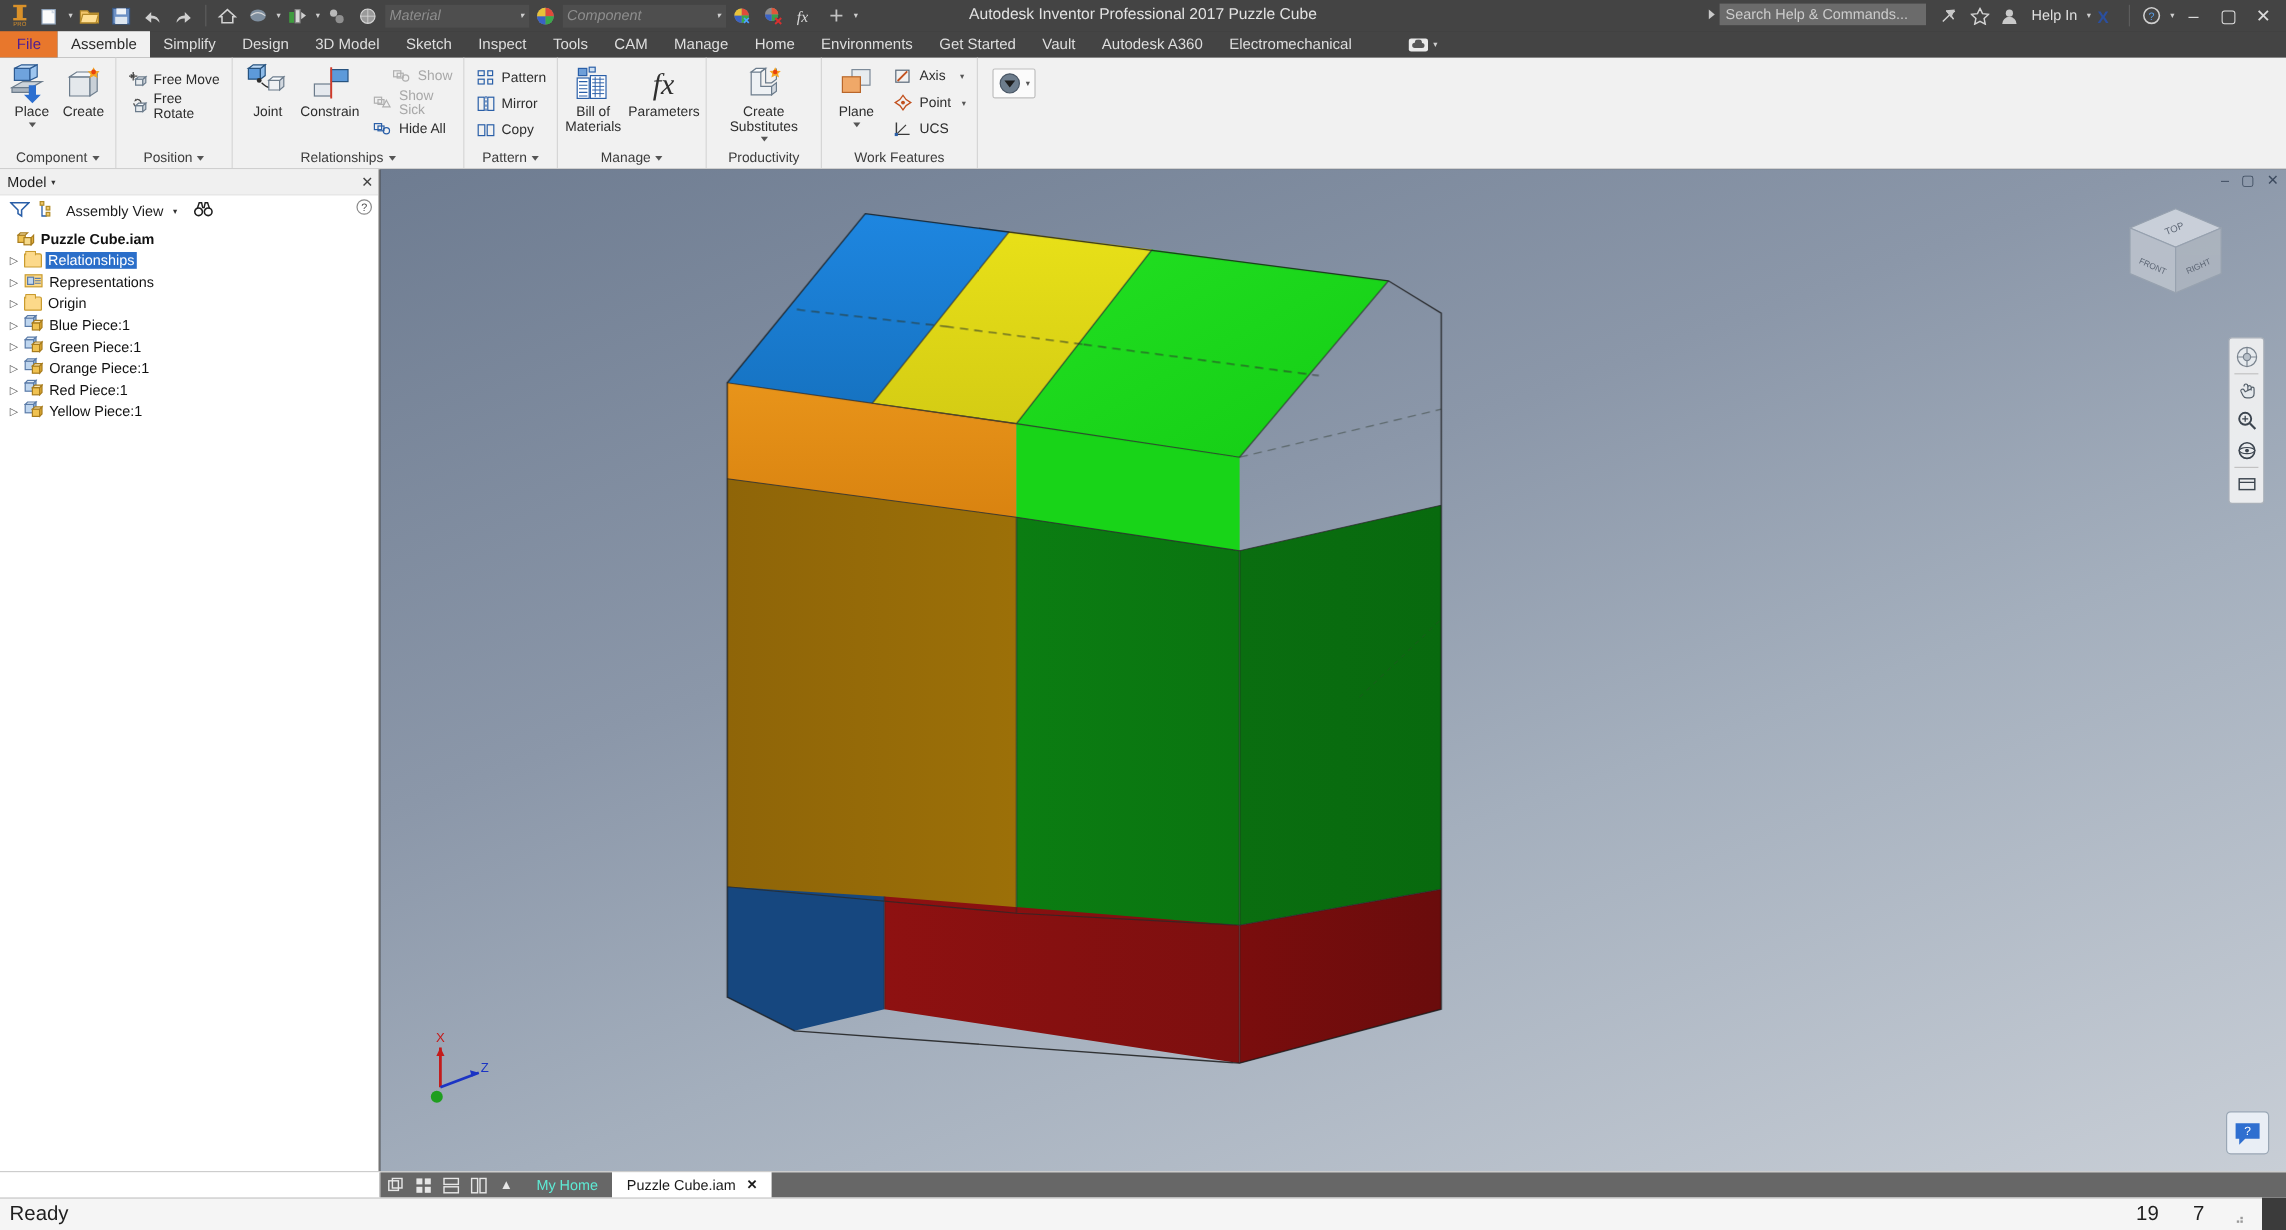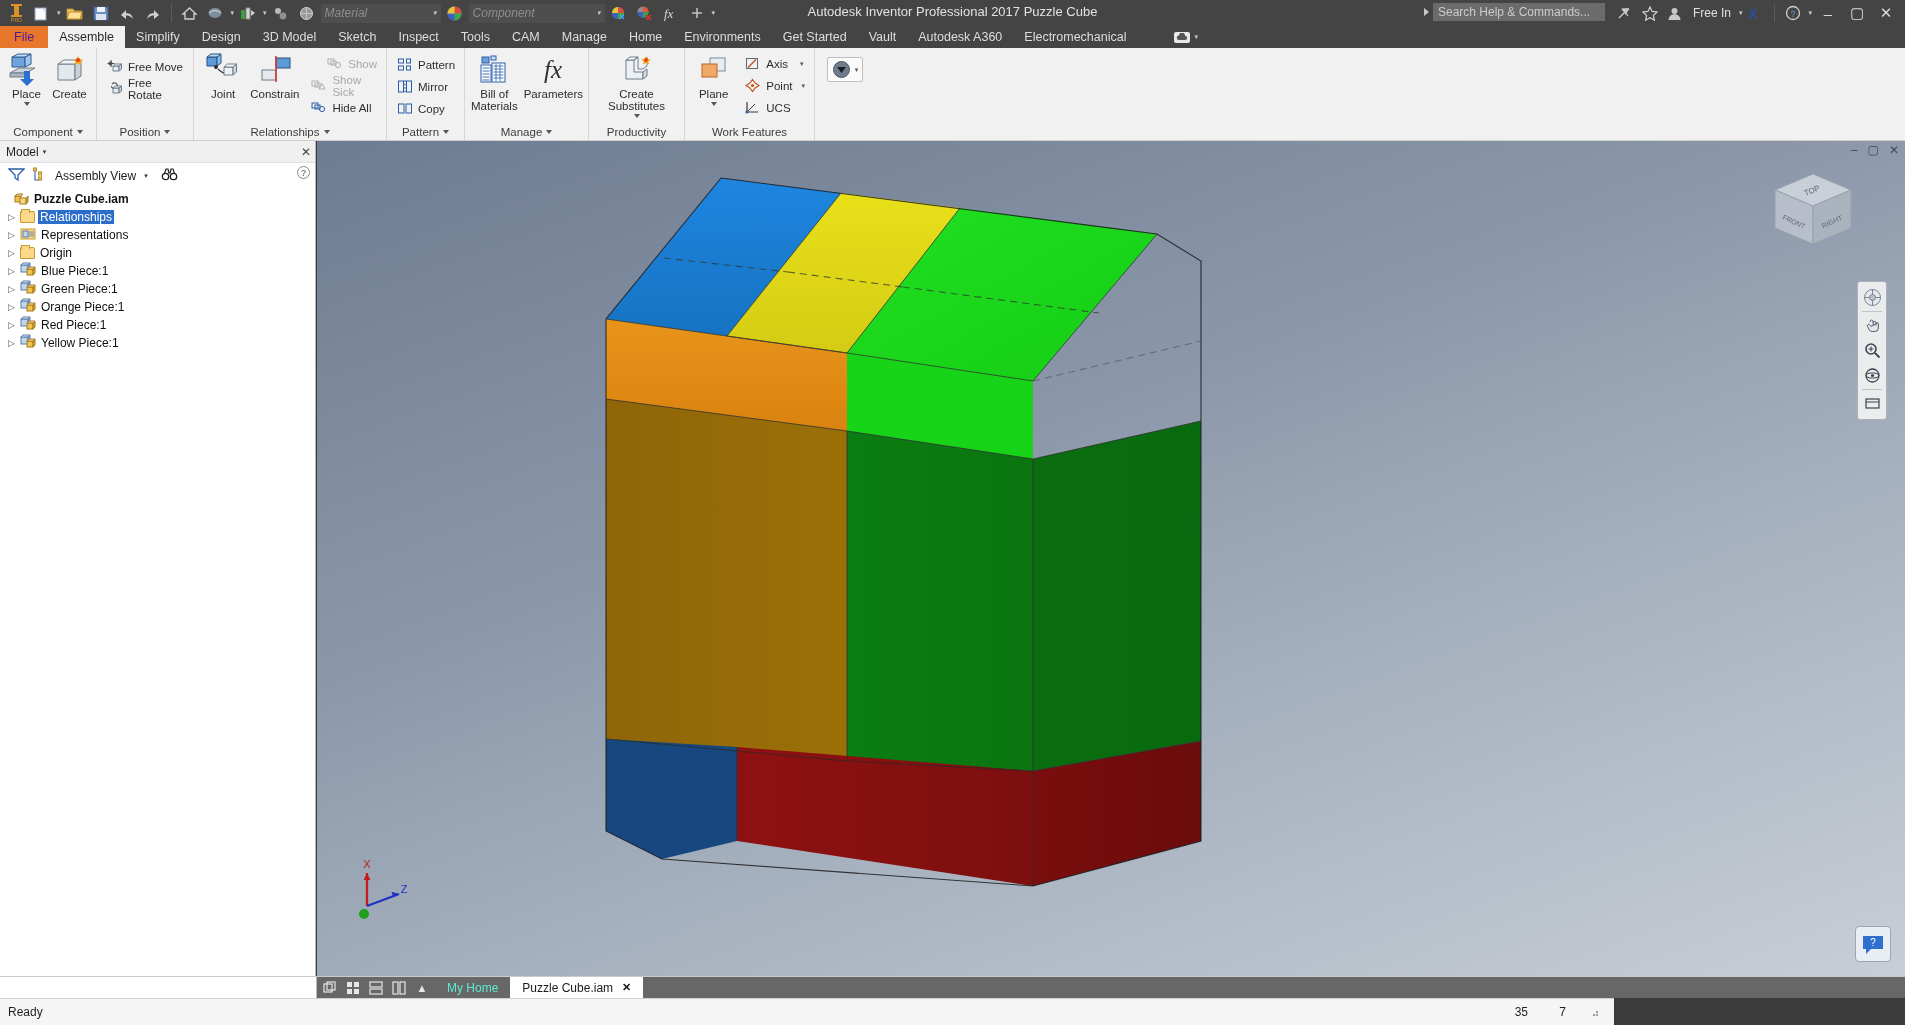--- a/index.html
+++ b/index.html
@@ -162,23 +162,23 @@
   .bottombar .spacerleft { width: 317px; background: #ffffff; border-right: 1px solid #b8b8b8;}
   .doctools { display: flex; align-items: center; background: #676767; padding: 0 4px; gap: 5px; }
   .doctool { width: 18px; height: 18px; display:flex; align-items:center; justify-content:center; color:#e7e7e7; font-size: 11px; }
   .dtab { display: flex; align-items: center; padding: 0 12px; font-size: 12px; color: #5eead4; background: #676767; }
   .dtab.active { background: #ffffff; color: #1a1a1a; }
   .dtab .close { margin-left: 9px; font-size: 11px; font-weight: bold; }
   .fillgrey { flex: 1; background: #676767; }
 
   
   .statusbar {
-    position: absolute; bottom: 0; left: 0; width: 1614px; height: 27px;
+    position: absolute; bottom: 0; left: 0; width: 1885px; height: 27px;
     background: #f5f5f5; border-top: 1px solid #d0d0d0;
-    display: flex; align-items: center; font-size: 12px; color: #1f1f1f;
+    display: flex; align-items: center; font-size: 17px; color: #1f1f1f;
   }
   .statusbar .ready { padding-left: 8px; }
   .status-right { margin-left: auto; display: flex; align-items: center; gap: 22px; padding-right: 14px; }
   .status-num { min-width: 16px; text-align: right; }
   .grip { width: 12px; height: 12px; }
 </style>
 </head>
 <body>
 
 <div id="app">
@@ -323,21 +323,21 @@
         <svg width="16" height="15" viewBox="0 0 16 15">
             <path d="M8 1 l2.1 4.4 4.9.6 -3.6 3.4 1 4.8 -4.4-2.4 -4.4 2.4 1-4.8 -3.6-3.4 4.9-.6z" fill="none" stroke="#d2d2d2" stroke-width="1.2"></path>
           </svg>
       </div>
       <div class="ticon">
         <svg width="15" height="15" viewBox="0 0 15 15">
             <circle cx="7.5" cy="5" r="3" fill="#c9c9c9"></circle>
             <path d="M1.5 14 a6 6 0 0 1 12 0z" fill="#c9c9c9"></path>
           </svg>
       </div>
-      <div class="signin">Free In</div>
+      <div class="signin">Help In</div>
       <div class="caret">▾</div>
       <div class="ticon">
         <svg width="18" height="15" viewBox="0 0 18 15">
             <text x="1" y="13" font-size="14" font-weight="bold" fill="#2b4f9e" font-family="Liberation Sans, sans-serif">X</text>
           </svg>
       </div>
       <div class="qsep"></div>
       <div class="ticon">
         <svg width="16" height="16" viewBox="0 0 16 16">
             <circle cx="8" cy="8" r="6.5" fill="none" stroke="#cfcfcf" stroke-width="1.3"></circle>
@@ -1040,21 +1040,21 @@
     <div class="dtab active">
       <span>Puzzle Cube.iam</span>
       <span class="close">✕</span>
     </div>
     <div class="fillgrey"></div>
   </div>
 
   <div class="statusbar">
     <span class="ready">Ready</span>
     <span class="status-right">
-      <span class="status-num">35</span>
+      <span class="status-num">19</span>
       <span class="status-num">7</span>
       <span class="grip">
         <svg width="12" height="12" viewBox="0 0 12 12">
             <g fill="#9a9a9a">
               <rect x="8" y="8" width="2" height="2"></rect>
               <rect x="5" y="8" width="2" height="2"></rect>
               <rect x="8" y="5" width="2" height="2"></rect>
             </g>
           </svg>
       </span>

